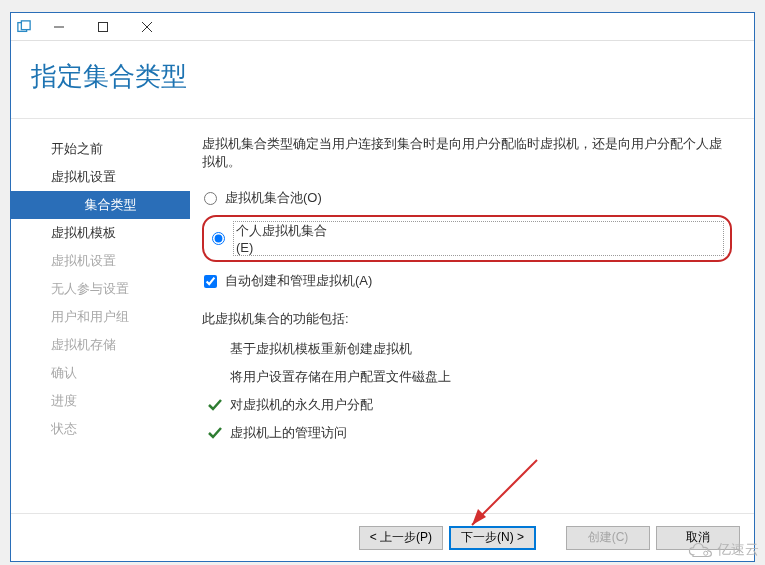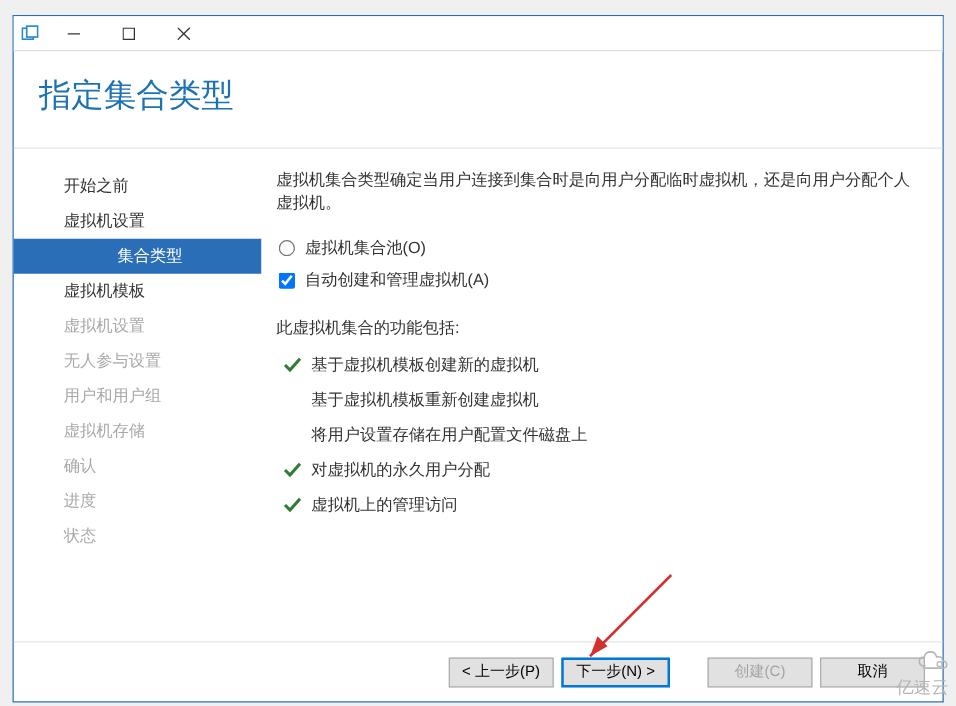--- a/index.html
+++ b/index.html
@@ -28,21 +28,21 @@
     .check-row input[type=checkbox] { margin-right: 8px; }
     .features-title { margin-bottom: 12px; }
     .feature-item { display: flex; align-items: flex-start; margin-bottom: 10px; padding-left: 6px; }
     .check-icon { width: 14px; height: 14px; margin-right: 8px; flex-shrink: 0; margin-top: 2px; }
     .feature-item.nocheck { padding-left: 28px; }
     .footer { height: 48px; border-top: 1px solid #e5e5e5; display: flex; align-items: center; justify-content: flex-end; padding: 12px 14px; gap: 6px; }
     .btn { min-width: 84px; height: 24px; font-size: 12px; border: 1px solid #adadad; background: #e1e1e1; padding: 0 10px; cursor: default; }
     .btn.primary { border: 2px solid #0078d7; background: #e1e1e1; }
     .btn-gap { width: 18px; }
     .arrow { position: absolute; left: 452px; top: 455px; pointer-events: none; }
-    .watermark { position: absolute; right: 6px; bottom: 6px; display: flex; align-items: flex-end; gap: 4px; color: #b5b5b5; font-size: 14px; flex-direction: column; }
+    .watermark { position: absolute; right: 6px; bottom: 6px; display: flex; align-items: flex-start; gap: 4px; color: #b5b5b5; font-size: 14px; }
     .watermark-icon { width: 26px; height: 18px; }
   </style>
 </head>
 <body>
 
 <div class="window">
 
   <div class="titlebar">
     <svg class="titlebar-icon" viewBox="0 0 16 16">
       <rect x="1" y="3" width="10" height="10" fill="none" stroke="#2a8ac6" stroke-width="1.5"></rect>
@@ -89,34 +89,34 @@
     </div>
 
     <div class="content">
       <div class="desc">虚拟机集合类型确定当用户连接到集合时是向用户分配临时虚拟机，还是向用户分配个人虚拟机。</div>
 
       <label class="radio-row">
         <input type="radio" name="coltype" style="">
         <span>虚拟机集合池(O)</span>
       </label>
 
+      <div class="radio-highlight">
+        <label class="radio-row">
+          <input type="radio" name="coltype" checked="" style="">
+          <span class="dotted-focus">个人虚拟机集合(E)</span>
+        </label>
+      </div>
 
       <label class="check-row">
         <input type="checkbox" checked="" style="">
         <span>自动创建和管理虚拟机(A)</span>
       </label>
 
       <div class="features-title">此虚拟机集合的功能包括:</div>
 
-      <div class="feature-item">
-        <svg class="check-icon" viewBox="0 0 14 14">
-            <path d="M1 7 L5 11 L13 2" stroke="#2e7d32" stroke-width="2.5" fill="none"></path>
-          </svg>
-        <span>基于虚拟机模板创建新的虚拟机</span>
-      </div>
       <div class="feature-item nocheck">
         <span>基于虚拟机模板重新创建虚拟机</span>
       </div>
       <div class="feature-item nocheck">
         <span>将用户设置存储在用户配置文件磁盘上</span>
       </div>
       <div class="feature-item">
         <svg class="check-icon" viewBox="0 0 14 14">
             <path d="M1 7 L5 11 L13 2" stroke="#2e7d32" stroke-width="2.5" fill="none"></path>
           </svg>

